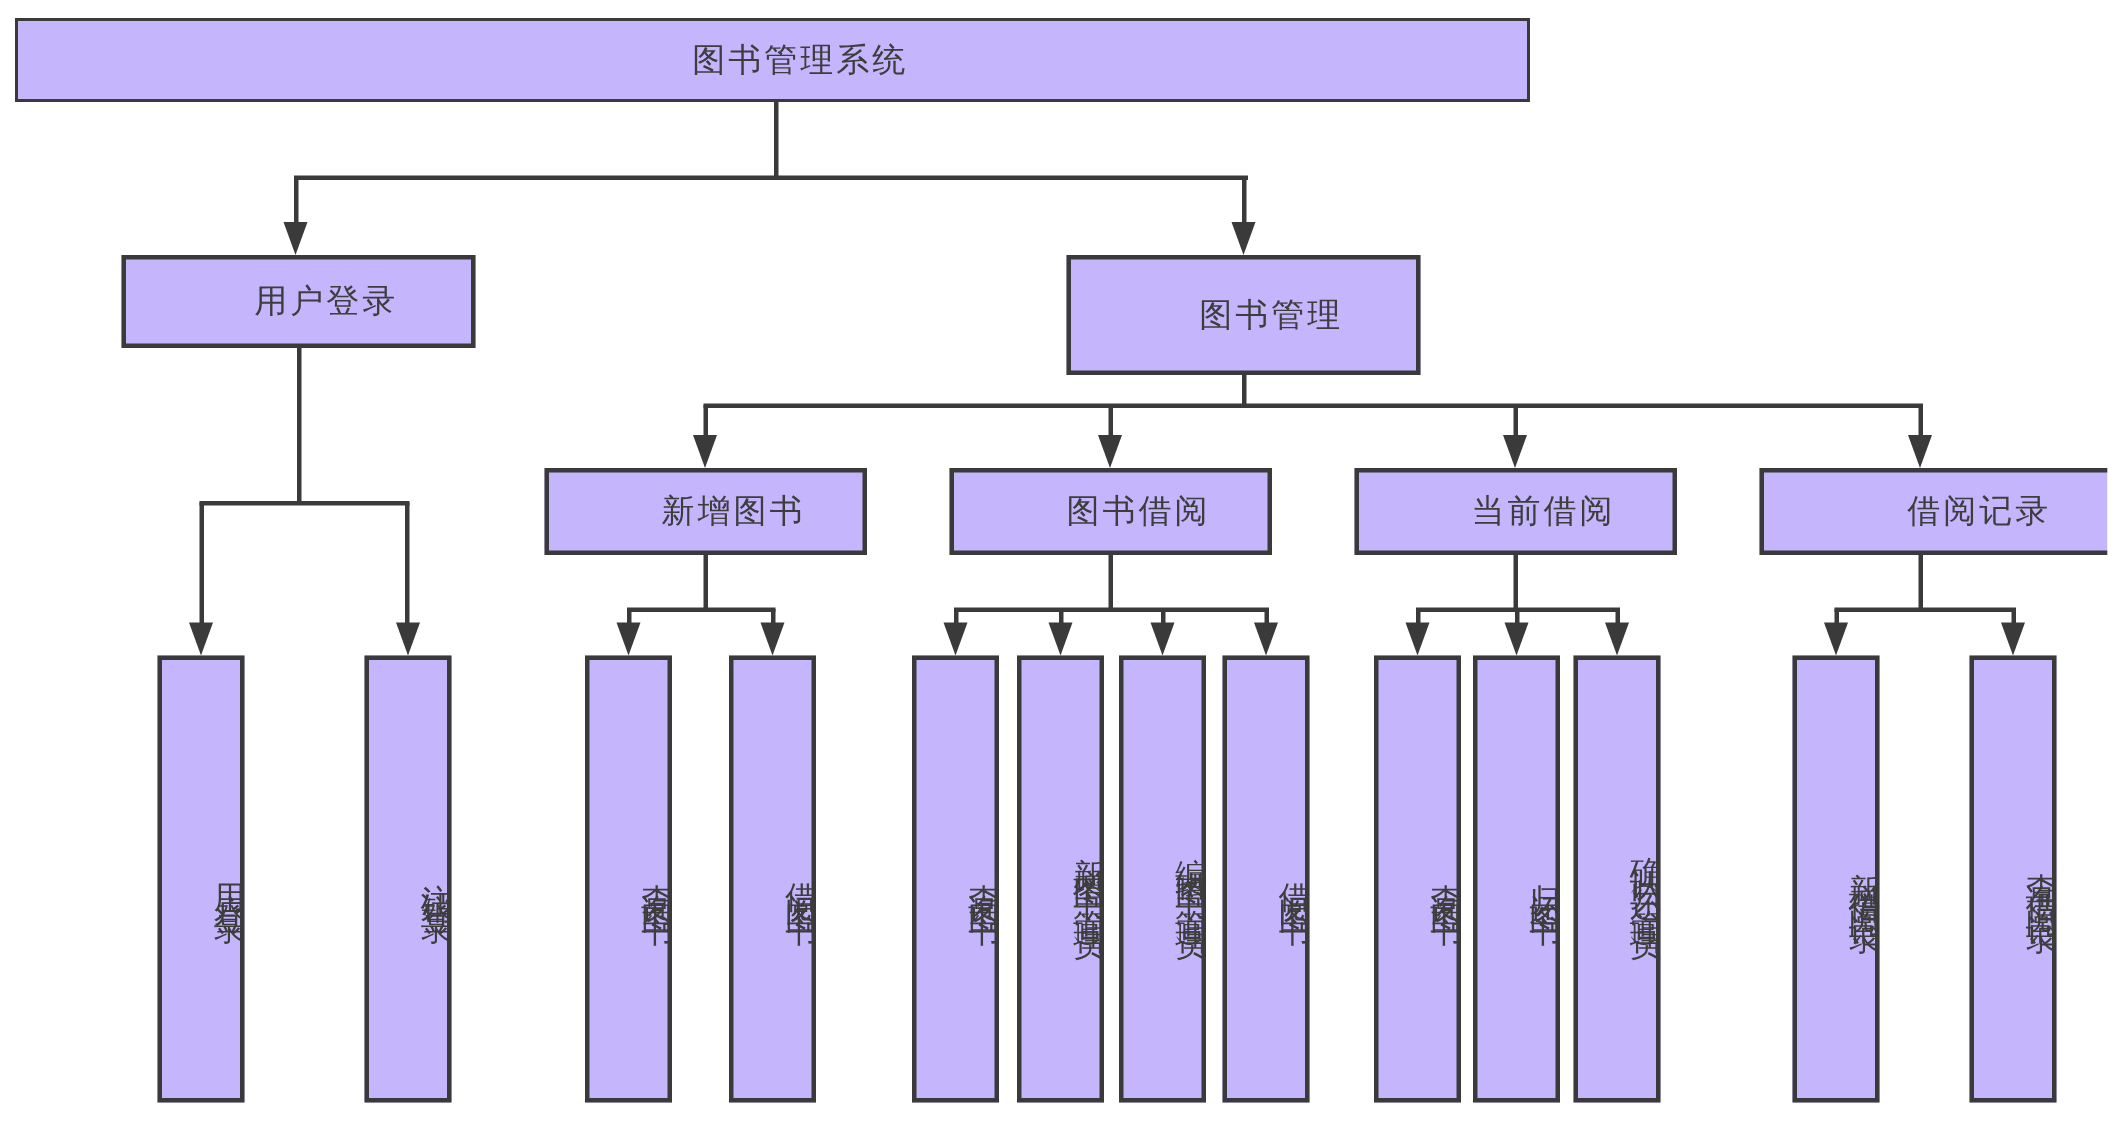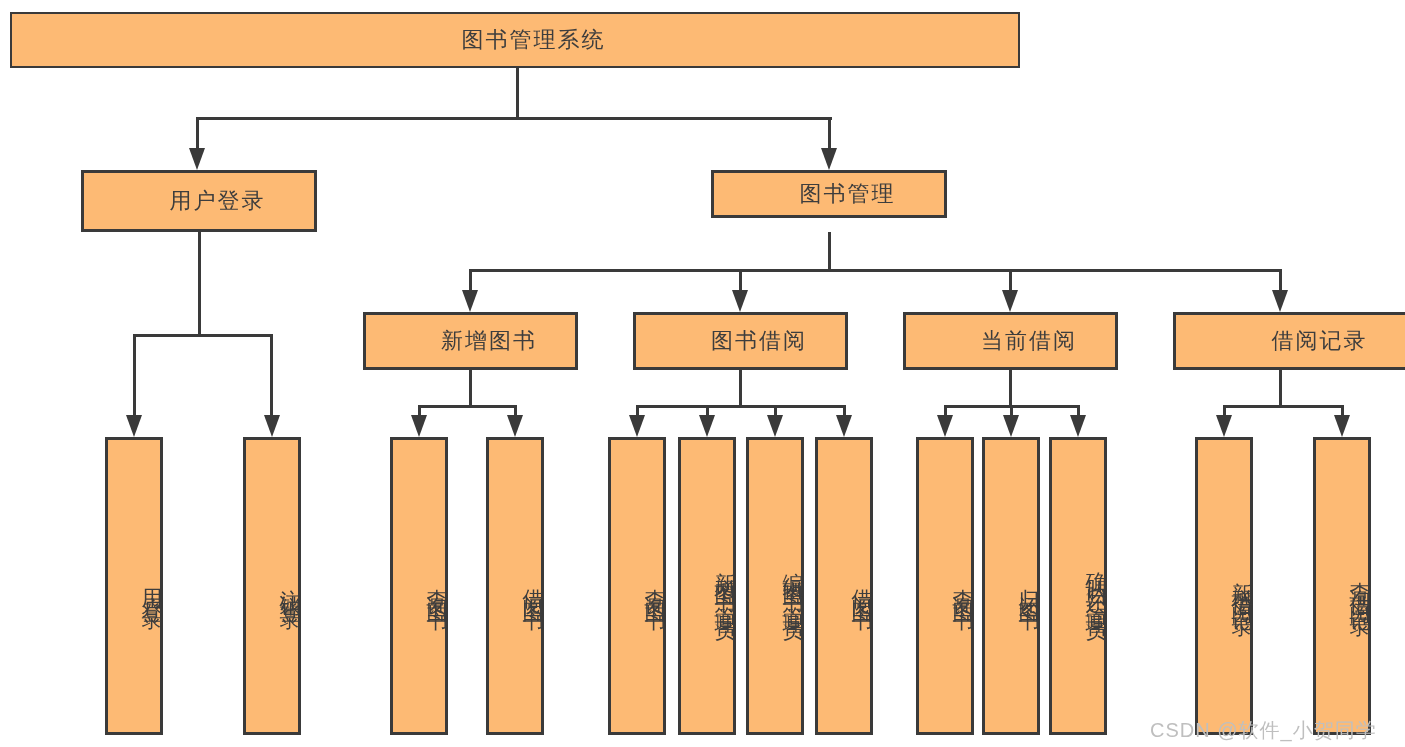--- a/index.html
+++ b/index.html
@@ -7,21 +7,21 @@
     position:relative;
     width:1405px;height:747px;
     background:#ffffff;
     font-family:"Liberation Sans","DejaVu Sans",sans-serif;
     color:#3d3d3d;
     overflow:hidden;
   }
   .box{
     position:absolute;
     box-sizing:border-box;
-    background:#fdba74;
+    background:#c4b5fd;
     border:3px solid #3a3a3a;
     display:flex;align-items:center;justify-content:center;
     font-size:22px;letter-spacing:2px;
     color:#3d3d3d;
     text-align:center;
     z-index:2;
     padding-left:37px;
   }
   .root{border-width:2px;font-size:22px;}
   .leaf{
@@ -50,21 +50,21 @@
   }
 </style>
 </head>
 <body>
 
 <div id="stage">
 
   <div class="box root" style="left:10px;top:12px;width:1010px;height:56px">图书管理系统</div>
 
   <div class="box" style="left:81px;top:170px;width:236px;height:62px">用户登录</div>
-  <div class="box" style="left:711px;top:170px;width:236px;height:48px">图书管理</div>
+  <div class="box" style="left:711px;top:170px;width:236px;height:80px">图书管理</div>
 
   <div class="box" style="left:363px;top:312px;width:215px;height:58px">新增图书</div>
   <div class="box" style="left:903px;top:312px;width:215px;height:58px">当前借阅</div>
   <div class="box" style="left:633px;top:312px;width:215px;height:58px">图书借阅</div>
   <div class="box" style="left:1173px;top:312px;width:256px;height:58px">借阅记录</div>
 
   <div class="box leaf" style="left:105px">用户登录</div>
   <div class="box leaf" style="left:243px">注销登录</div>
 
   <div class="box leaf" style="left:390px">查询图书</div>
@@ -134,15 +134,14 @@
   <div class="vl" style="left:1077px;top:406px;height:12px"></div>
   <div class="arr" style="left:1070px;top:415px"></div>
 
   <div class="vl" style="left:1279px;top:370px;height:37px"></div>
   <div class="hl" style="left:1223px;top:405px;width:121px"></div>
   <div class="vl" style="left:1223px;top:406px;height:12px"></div>
   <div class="arr" style="left:1216px;top:415px"></div>
   <div class="vl" style="left:1341px;top:406px;height:12px"></div>
   <div class="arr" style="left:1334px;top:415px"></div>
 
-  <div class="watermark">CSDN @软件_小贺同学</div>
 
 </div>
 
 </body></html>

